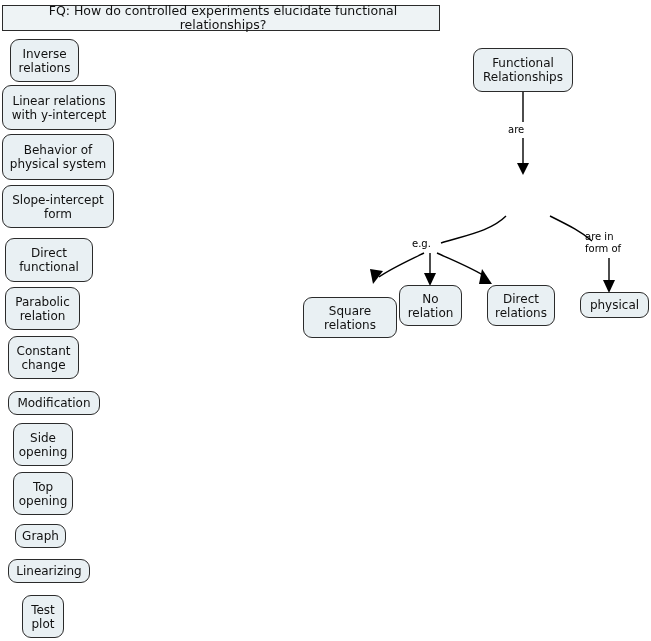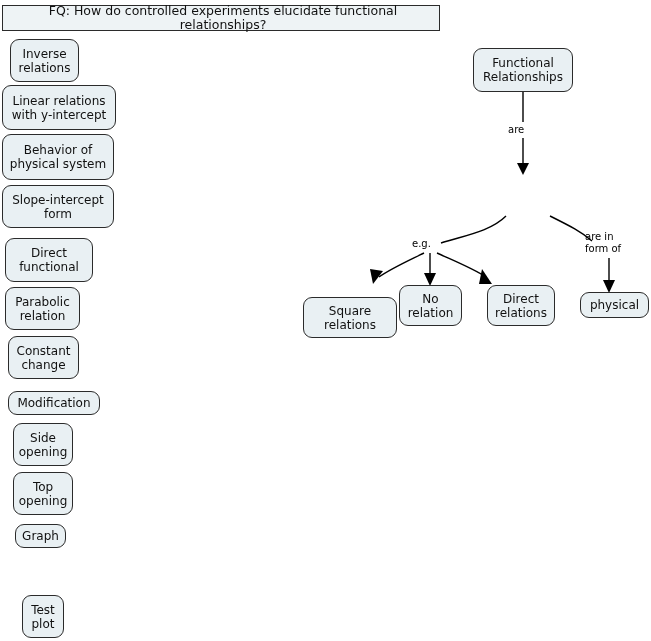--- a/index.html
+++ b/index.html
@@ -125,20 +125,21 @@
   <div class="node" style="left:5px; top:287px; width:75px; height:43px;">Parabolic
 relation</div>
   <div class="node" style="left:8px; top:336px; width:71px; height:43px;">Constant
 change</div>
   <div class="node" style="left:8px; top:391px; width:92px; height:24px;">Modification</div>
   <div class="node" style="left:13px; top:423px; width:60px; height:43px;">Side
 opening</div>
   <div class="node" style="left:13px; top:472px; width:60px; height:43px;">Top
 opening</div>
   <div class="node" style="left:15px; top:524px; width:51px; height:24px;">Graph</div>
+  <div class="node" style="left:8px; top:559px; width:82px; height:24px;">Linearizing</div>
   <div class="node" style="left:473px; top:48px; width:100px; height:44px;">Functional
 Relationships</div>
 
   <div class="node" style="left:22px; top:595px; width:42px; height:43px;">Test
 plot</div>
   <div class="node" style="left:303px; top:285px; width:94px; height:41px;margin-top:12px;">Square
 relations</div>
   <div class="node" style="left:399px; top:285px; width:63px; height:41px;">No
 relation</div>
   <div class="node" style="left:487px; top:285px; width:68px; height:41px;">Direct

